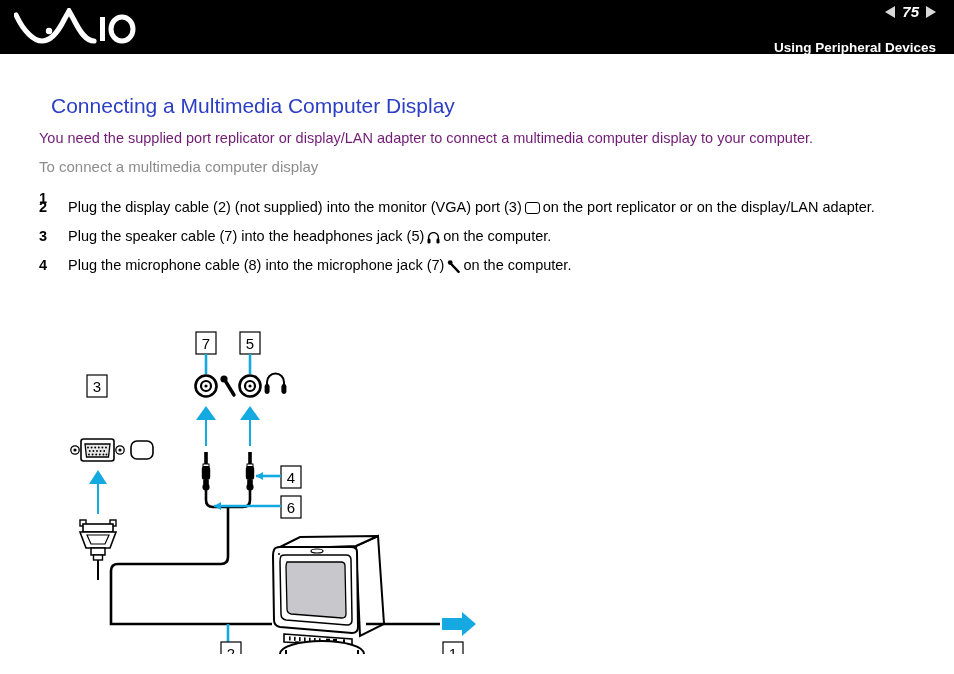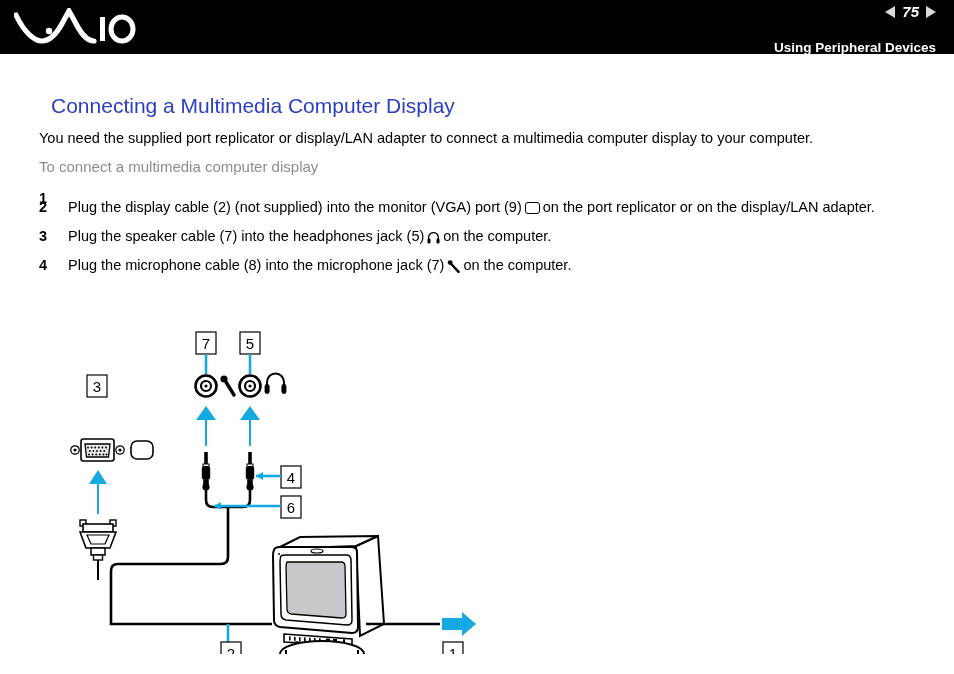--- a/index.html
+++ b/index.html
@@ -82,21 +82,21 @@
     color: #2b3ec4;
     font-weight: normal;
     white-space: nowrap;
     margin-left: 12px;
   }
   .intro-text {
     position: absolute;
     left: 39px;
     top: 76px;
     font-size: 14.5px;
-    color: #000000;
+    color: #701a75;
     white-space: nowrap;
   }
   .sub-title {
     position: absolute;
     left: 39px;
     top: 104px;
     font-size: 15px;
     color: #8c8c8c;
     white-space: nowrap;
   }
@@ -186,21 +186,21 @@
   <div class="sub-title">To connect a multimedia computer display</div>
 
   <div class="steps">
 
     <div class="step">
       <span class="step-num">1</span>
     </div>
 
     <div class="step">
       <span class="step-num">2</span>
-      <span class="step-body">Plug the display cable (2) (not supplied) into the monitor (VGA) port (9)</span><span class="inline-icon icon-monitor-sym"></span><span class="step-body">on the port replicator or on the display/LAN adapter.</span>
+      <span class="step-body">Plug the display cable (2) (not supplied) into the monitor (VGA) port (3)</span><span class="inline-icon icon-monitor-sym"></span><span class="step-body">on the port replicator or on the display/LAN adapter.</span>
     </div>
 
     <div class="step">
       <span class="step-num">3</span>
       <span class="step-body">Plug the speaker cable (7) into the headphones jack (5)</span><span class="inline-icon icon-headphone-sym">
         <svg width="13" height="12" viewBox="0 0 13 12" xmlns="http://www.w3.org/2000/svg">
           <path d="M1.6 8 V5.5 A4.9 4.9 0 0 1 11.4 5.5 V8" fill="none" stroke="#000" stroke-width="1.3"></path>
           <rect x="0.5" y="6.6" width="3" height="5" rx="1.4" fill="#000"></rect>
           <rect x="9.5" y="6.6" width="3" height="5" rx="1.4" fill="#000"></rect>
         </svg>

